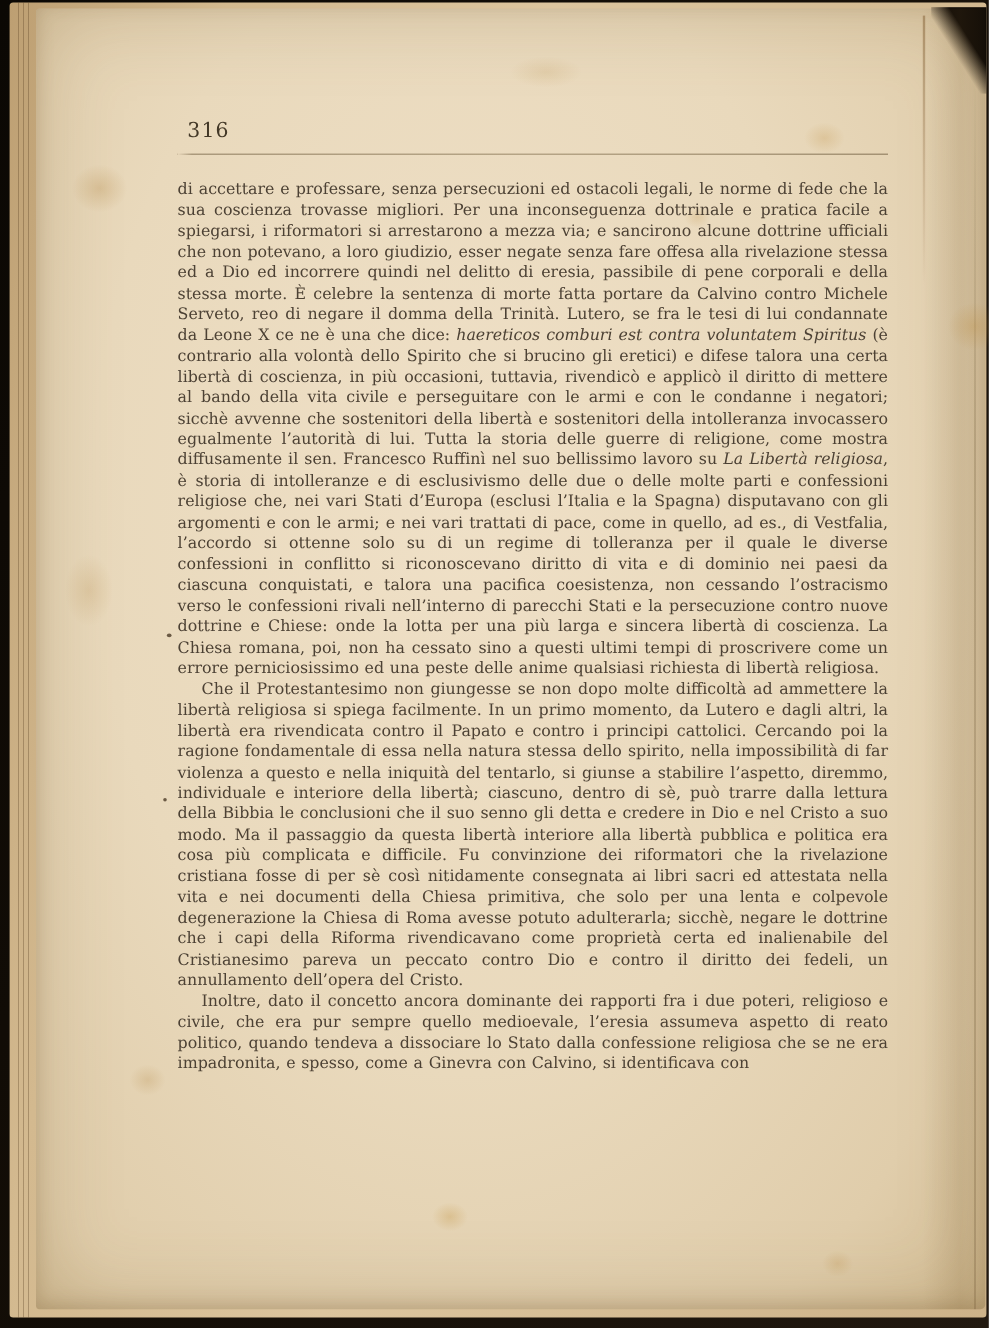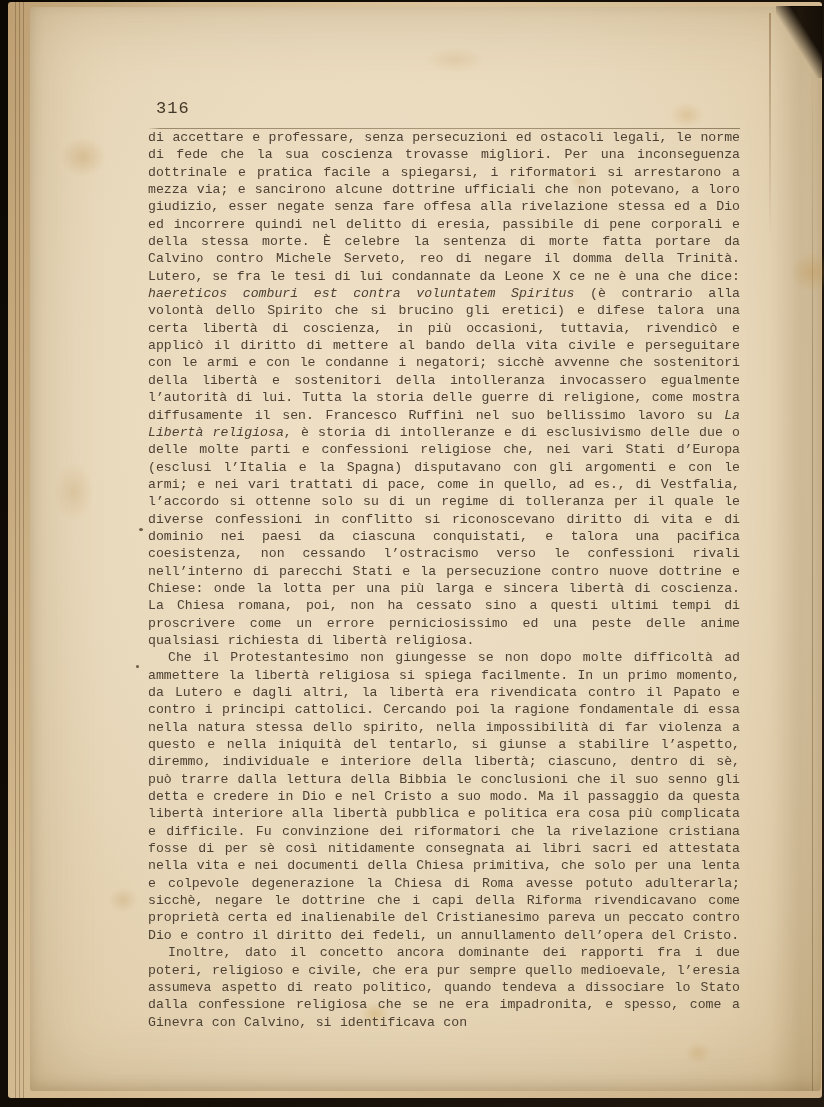--- a/index.html
+++ b/index.html
@@ -20,21 +20,20 @@
     content:"";position:absolute;left:7px;top:0;bottom:0;width:10px;
     background:repeating-linear-gradient(90deg,rgba(90,65,35,.35) 0 1px,rgba(0,0,0,0) 1px 4px);
   }
   
   .page{
     position:absolute;left:30px;top:7px;right:3px;bottom:16px;
     background:
       radial-gradient(ellipse at 45% 38%, #efe0c7 0%, #e9d9bc 50%, #e0cdab 82%, #d5bf97 100%);
     border-radius:3px 7px 4px 3px;
     box-shadow:inset 0 0 70px rgba(122,92,44,.28), inset 0 -4px 14px rgba(110,80,40,.25);
-    font-family:Liberation Mono, monospace;
   }
   
   .corner-wedge{
     position:absolute;top:-1px;right:-1px;width:46px;height:72px;
     background:linear-gradient(to bottom left,#100b06 0%,#100b06 34%,rgba(16,11,6,0) 56%);
   }
   
   .edge-line-upper{
     position:absolute;top:6px;right:50px;width:2px;height:225px;
     background:linear-gradient(to bottom,rgba(148,116,74,.65),rgba(148,116,74,0));
@@ -74,21 +73,21 @@
   }
   .journal-title{
     position:absolute;left:0;right:0;top:8px;text-align:center;
     font-size:12px;font-weight:bold;letter-spacing:2.5px;color:#4a3f2f;
   }
   .header-rule{
     position:absolute;left:0;right:0;bottom:0;height:1px;
     background:linear-gradient(to right,#8d7b5d,#a8947201 0%,#8d7b5d 2%,#9c8a6a 50%,#857355 100%);
     opacity:.85;
   }
-  .body-text{}
+  .body-text{margin-top:21px;}
   .body-text p{
     margin:0;
     font-size:13.2px;line-height:17.35px;
     text-align:justify;
     word-spacing:.5px;
   }
   .body-text p.indent{text-indent:20px;}
   .body-text .it{font-style:italic;}
 </style>
 </head>

